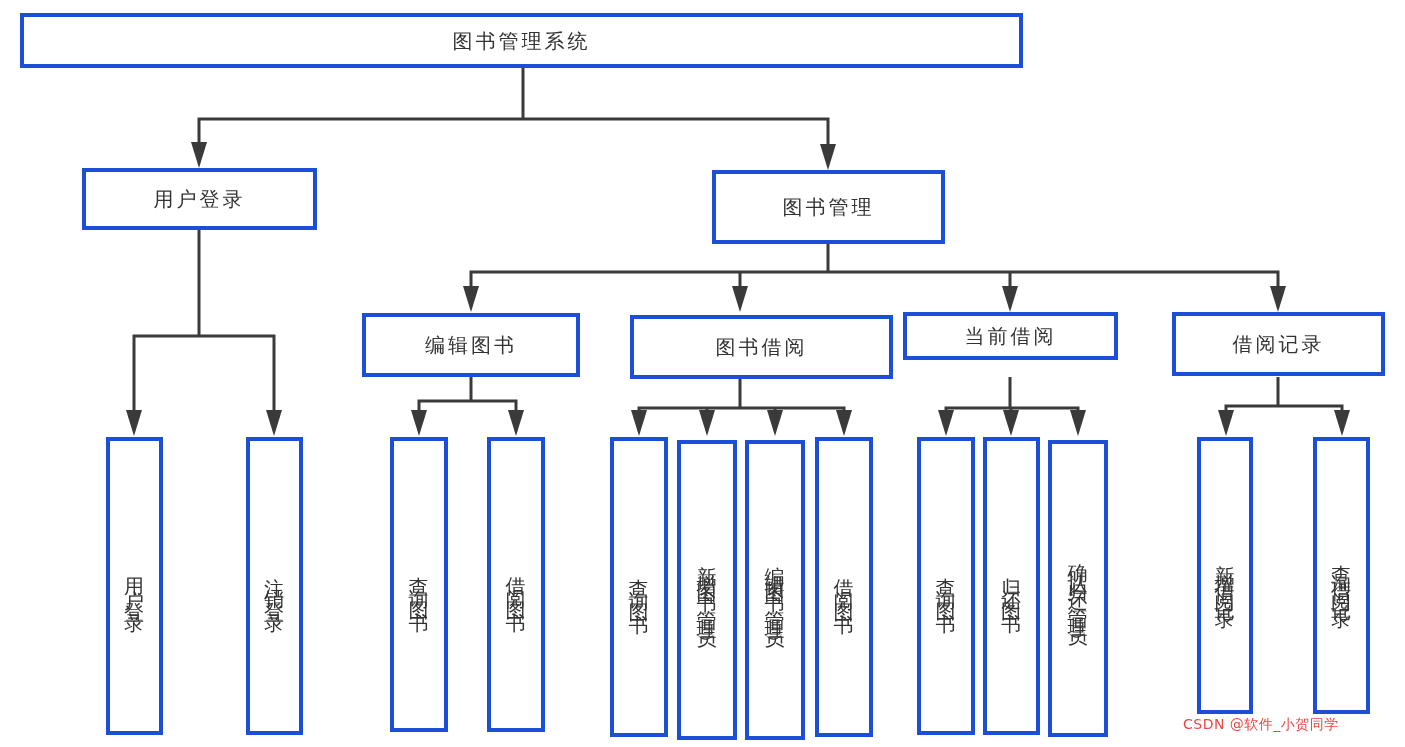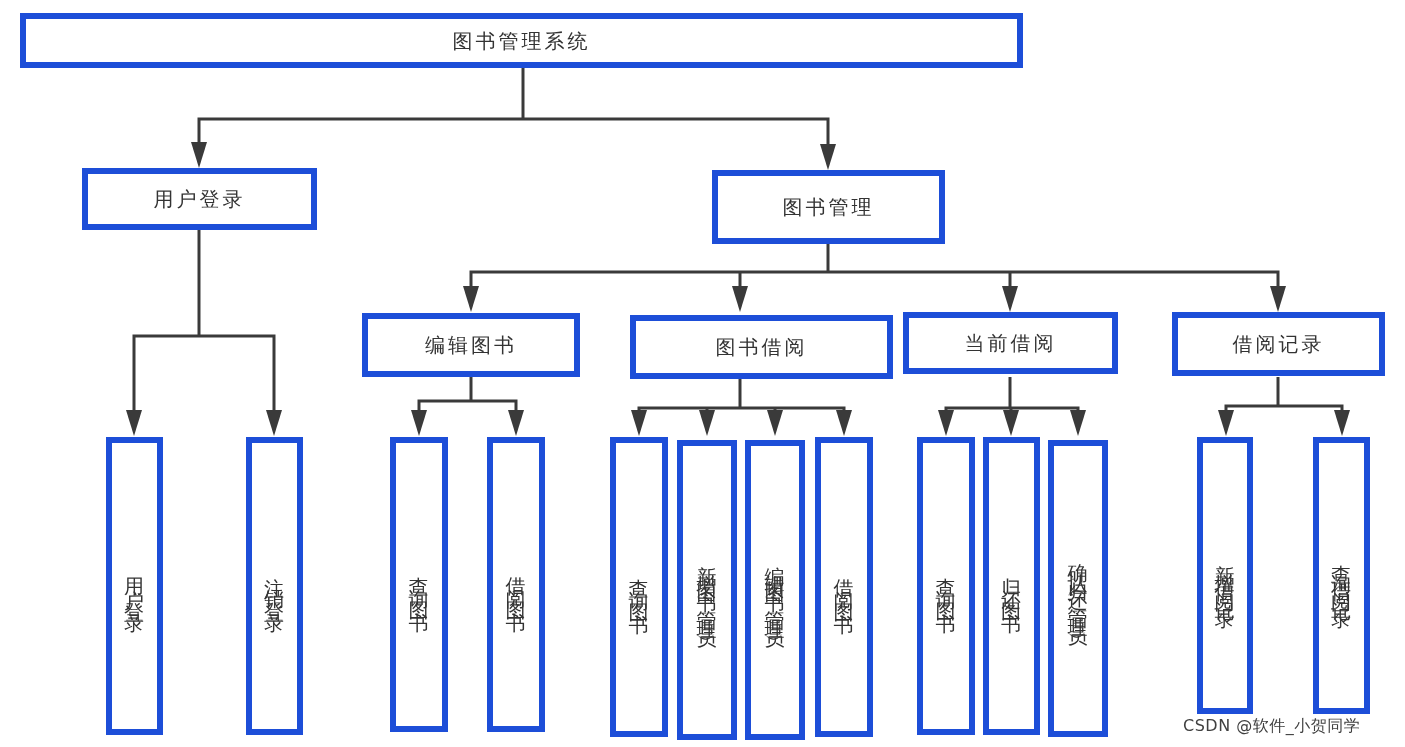--- a/index.html
+++ b/index.html
@@ -5,36 +5,36 @@
   * { margin:0; padding:0; box-sizing:border-box; }
   html,body { background:#ffffff; }
   body { font-family:"DejaVu Sans","Liberation Sans",sans-serif; }
   .canvas {
     position:relative; width:1405px; height:747px;
     background:#ffffff; overflow:hidden;
   }
   .connectors { position:absolute; left:0; top:0; z-index:0; }
   .box {
     position:absolute; z-index:1;
-    border:6px solid #1d4ed8; background:#ffffff;
+    border:4px solid #1d4ed8; background:#ffffff;
     display:flex; align-items:center; justify-content:center;
     color:#333333; font-size:20px; letter-spacing:3px;
     line-height:1;
   }
   .box span { white-space:nowrap; }
   .vbox span {
     writing-mode:vertical-lr;
     text-orientation:mixed;
     white-space:nowrap;
   }
   .sp12 span { letter-spacing:12px; }
   .sp9  span { letter-spacing:9px; }
   .watermark {
     position:absolute; z-index:3;
-    color:#404040; font-size:16px; letter-spacing:0.5px;
+    color:#ef4444; font-size:14px; letter-spacing:0.5px;
     white-space:nowrap;
   }
 </style>
 </head>
 <body>
 
 <div class="canvas">
 
   <svg class="connectors" width="1405" height="747" viewBox="0 0 1405 747" xmlns="http://www.w3.org/2000/svg">
     <g stroke="#3a3a3a" stroke-width="3" fill="none">
@@ -91,21 +91,21 @@
   <div class="box" style="left:712px;top:170px;width:233px;height:74px">
     <span>图书管理</span>
   </div>
 
   <div class="box" style="left:362px;top:313px;width:218px;height:64px">
     <span>编辑图书</span>
   </div>
   <div class="box" style="left:630px;top:315px;width:263px;height:64px">
     <span>图书借阅</span>
   </div>
-  <div class="box" style="left:903px;top:312px;width:215px;height:62px">
+  <div class="box" style="left:903px;top:312px;width:215px;height:48px">
     <span>当前借阅</span>
   </div>
   <div class="box" style="left:1172px;top:312px;width:213px;height:64px">
     <span>借阅记录</span>
   </div>
 
   <div class="box vbox sp12" style="left:106px;top:437px;width:57px;height:298px">
     <span>用户登录</span>
   </div>
   <div class="box vbox sp12" style="left:246px;top:437px;width:57px;height:298px">

